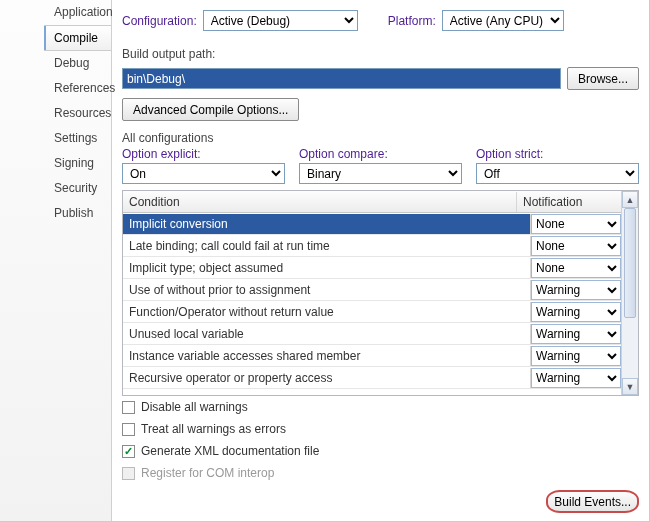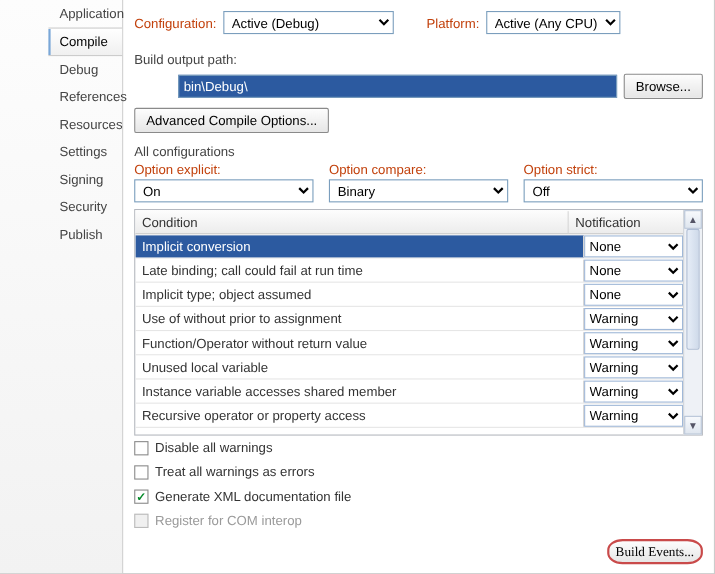--- a/index.html
+++ b/index.html
@@ -40,52 +40,51 @@
   }
   
   .main {
     flex: 1;
     padding: 6px 10px 8px 10px;
     display: flex;
     flex-direction: column;
     overflow: hidden;
   }
   .row { display: flex; align-items: center; gap: 6px; margin: 4px 0; }
-  label { color: #c2410c; }
+  label { color: #4c1d95; }
   .combo {
     height: 21px;
     border: 1px solid #7b9ebd;
     background: #fff;
     font-size: 12px;
     padding: 0 3px;
   }
   .combo-config { width: 155px; }
   .combo-platform { width: 122px; }
   .text-input {
     height: 21px;
     border: 1px solid #7b9ebd;
     padding: 0 4px;
     font-size: 12px;
   }
-  .path-input { flex: 1; background: #fff; color: #000; margin-left: 40px; }
+  .path-input { flex: 1; background: #fff; color: #000; }
   .btn {
     height: 23px;
     border: 1px solid #8a8a8a;
     background: linear-gradient(to bottom, #fdfdfd, #e6e6e6);
     font-size: 12px;
     padding: 0 10px;
     cursor: pointer;
     border-radius: 2px;
   }
   .btn-hi {
     border: 2px solid #c94a4a;
     border-radius: 14px / 10px;
     padding: 2px 6px;
     background: linear-gradient(to bottom, #fdfdfd, #e6e6e6);
-    font-family: Liberation Serif, serif;
   }
   .section-label { margin: 6px 0 2px 0; color: #444; }
   .three-col { display: flex; gap: 14px; }
   .three-col > div { flex: 1; display: flex; flex-direction: column; gap: 2px; }
   .three-col .combo { width: 100%; }
   
   .grid-wrap {
     margin-top: 6px;
     border: 1px solid #b5b8bf;
     display: flex;

